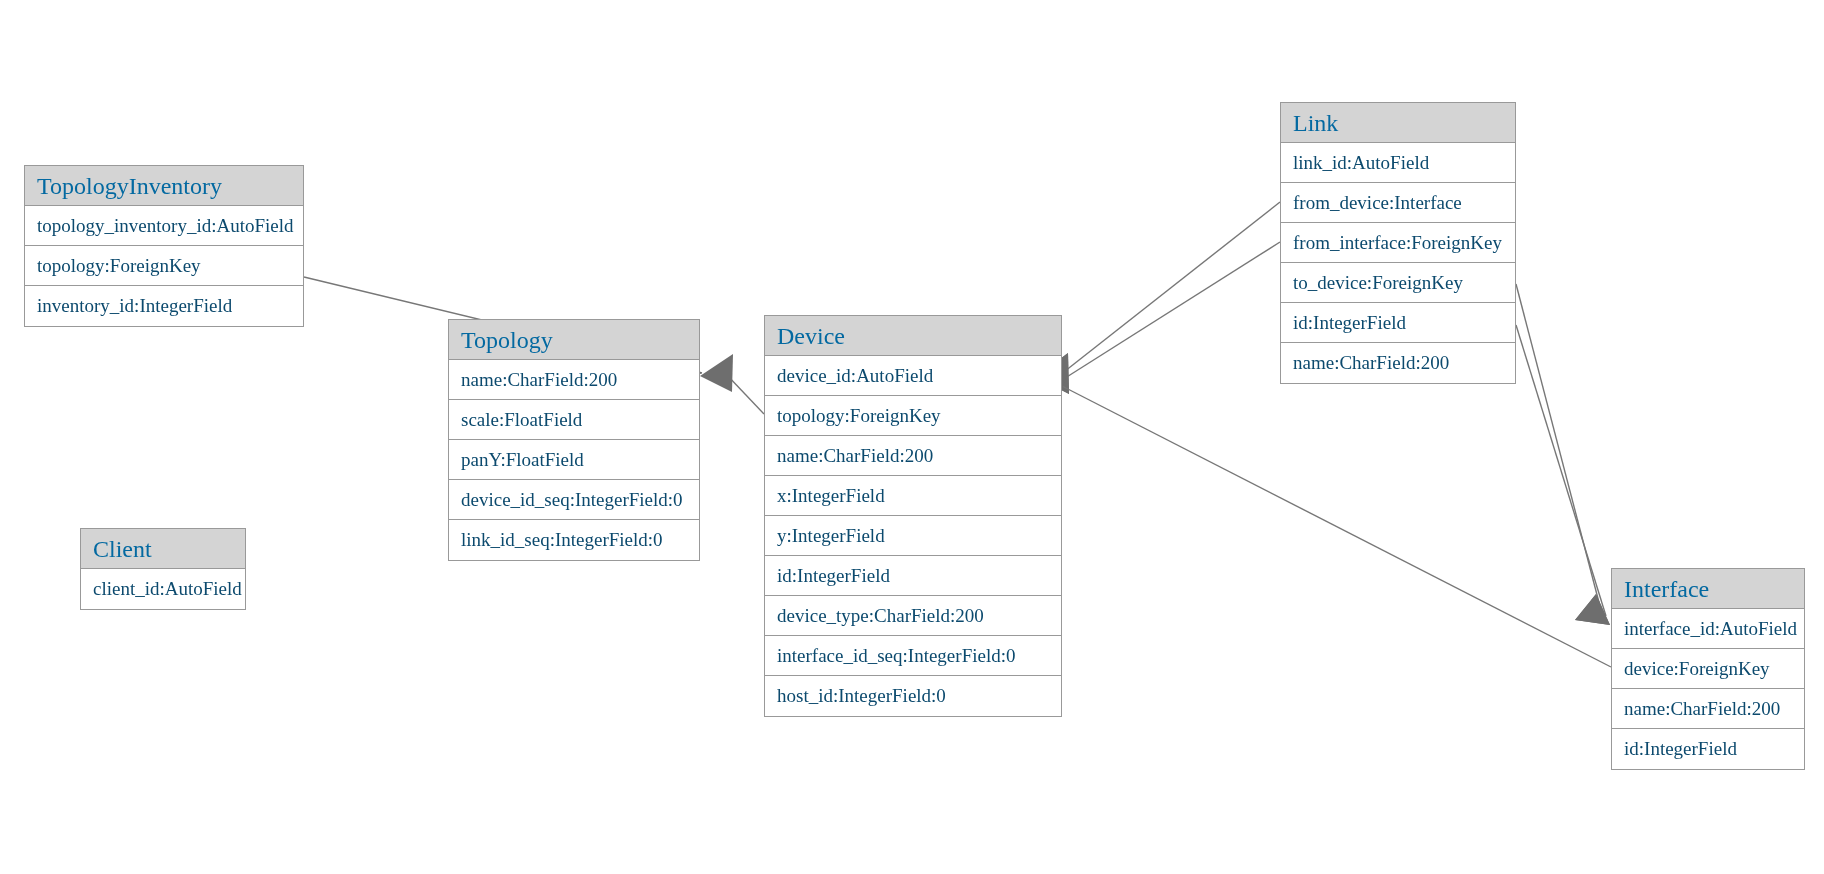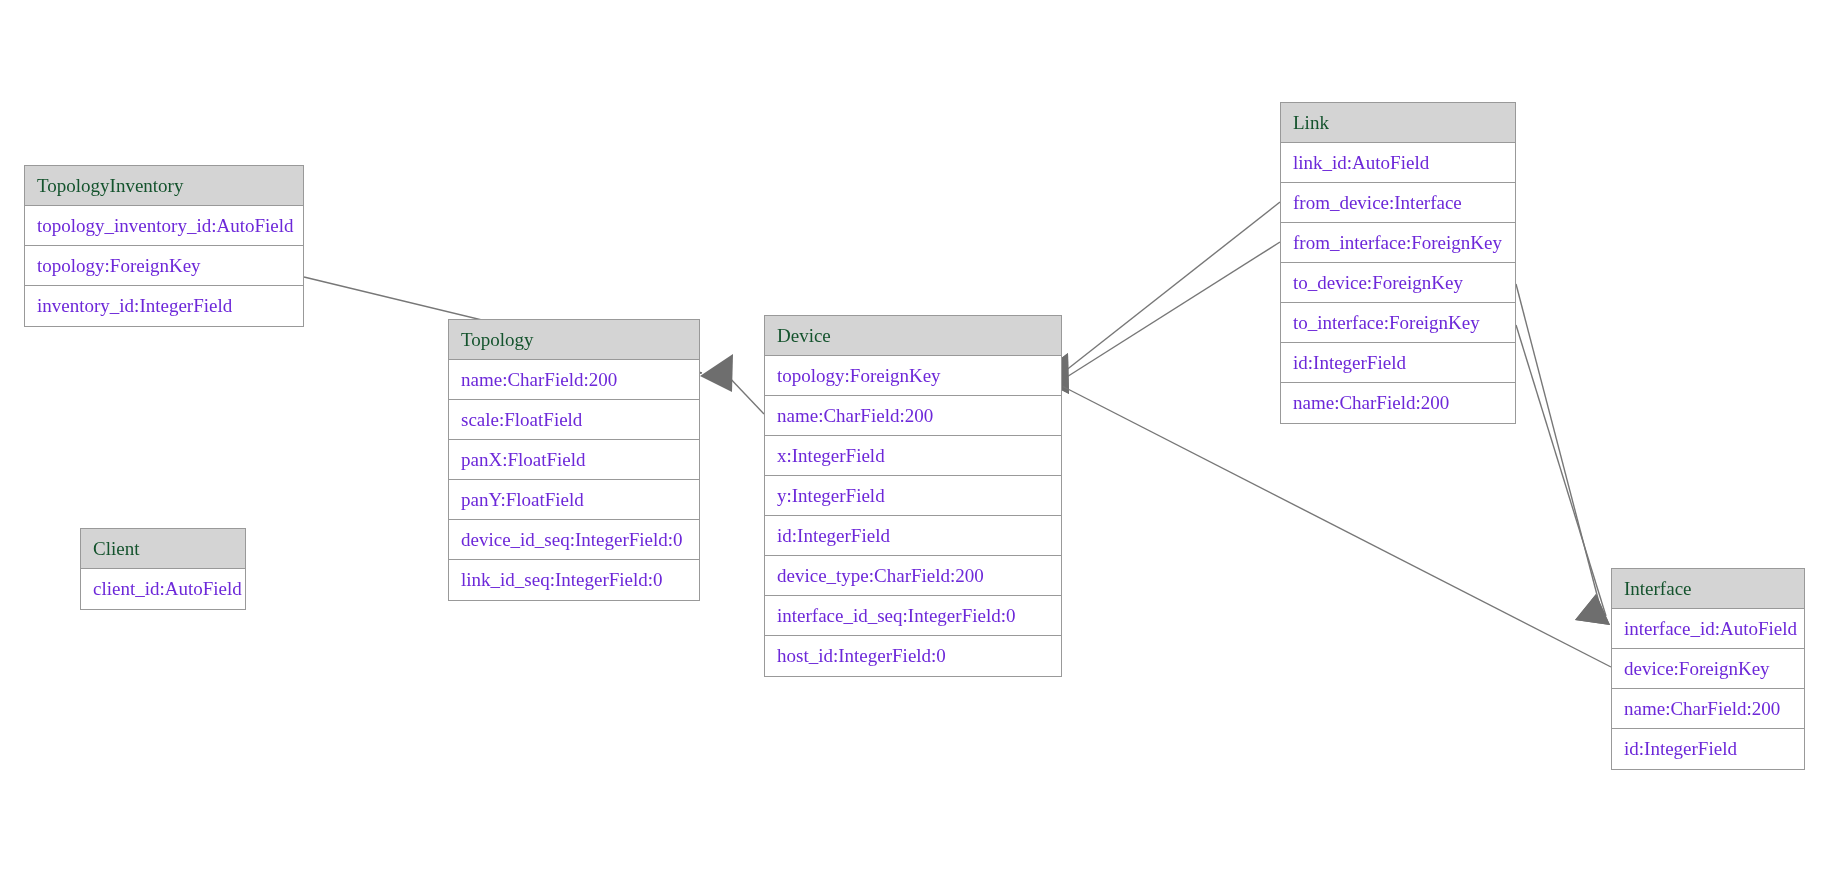--- a/index.html
+++ b/index.html
@@ -25,32 +25,32 @@
     position: absolute;
     box-sizing: border-box;
     background: #ffffff;
     border: 1px solid #999999;
     z-index: 2;
   }
   .entity-title {
     box-sizing: border-box;
     background: #d4d4d4;
     border-bottom: 1px solid #999999;
-    color: #14532d;
-    font-size: 19px;
+    color: #0369a1;
+    font-size: 24px;
     line-height: 40px;
     height: 40px;
     padding: 0 0 0 12px;
     white-space: nowrap;
     overflow: hidden;
   }
   .entity-field {
     box-sizing: border-box;
     border-bottom: 1px solid #999999;
-    color: #6d28d9;
+    color: #0c4a6e;
     font-size: 19px;
     line-height: 40px;
     height: 40px;
     padding: 0 10px 0 12px;
     white-space: nowrap;
     overflow: hidden;
     background: #ffffff;
   }
   .entity-field:last-child {
     border-bottom: none;
@@ -109,43 +109,42 @@
       <div class="entity-field">inventory_id:IntegerField</div>
     </div>
     <div class="entity" style="left: 80px; top: 528px; width: 166px;">
       <div class="entity-title">Client</div>
       <div class="entity-field">client_id:AutoField</div>
     </div>
     <div class="entity" style="left: 448px; top: 319px; width: 252px;">
       <div class="entity-title">Topology</div>
       <div class="entity-field">name:CharField:200</div>
       <div class="entity-field">scale:FloatField</div>
-      <div class="entity-field">panX:FloatField</div>
       <div class="entity-field">panY:FloatField</div>
       <div class="entity-field">device_id_seq:IntegerField:0</div>
       <div class="entity-field">link_id_seq:IntegerField:0</div>
     </div>
     <div class="entity" style="left: 764px; top: 315px; width: 298px;">
       <div class="entity-title">Device</div>
+      <div class="entity-field">device_id:AutoField</div>
       <div class="entity-field">topology:ForeignKey</div>
       <div class="entity-field">name:CharField:200</div>
       <div class="entity-field">x:IntegerField</div>
       <div class="entity-field">y:IntegerField</div>
       <div class="entity-field">id:IntegerField</div>
       <div class="entity-field">device_type:CharField:200</div>
       <div class="entity-field">interface_id_seq:IntegerField:0</div>
       <div class="entity-field">host_id:IntegerField:0</div>
     </div>
     <div class="entity" style="left: 1280px; top: 102px; width: 236px;">
       <div class="entity-title">Link</div>
       <div class="entity-field">link_id:AutoField</div>
       <div class="entity-field">from_device:Interface</div>
       <div class="entity-field">from_interface:ForeignKey</div>
       <div class="entity-field">to_device:ForeignKey</div>
-      <div class="entity-field">to_interface:ForeignKey</div>
       <div class="entity-field">id:IntegerField</div>
       <div class="entity-field">name:CharField:200</div>
     </div>
     <div class="entity" style="left: 1611px; top: 568px; width: 194px;">
       <div class="entity-title">Interface</div>
       <div class="entity-field">interface_id:AutoField</div>
       <div class="entity-field">device:ForeignKey</div>
       <div class="entity-field">name:CharField:200</div>
       <div class="entity-field">id:IntegerField</div>
     </div>

